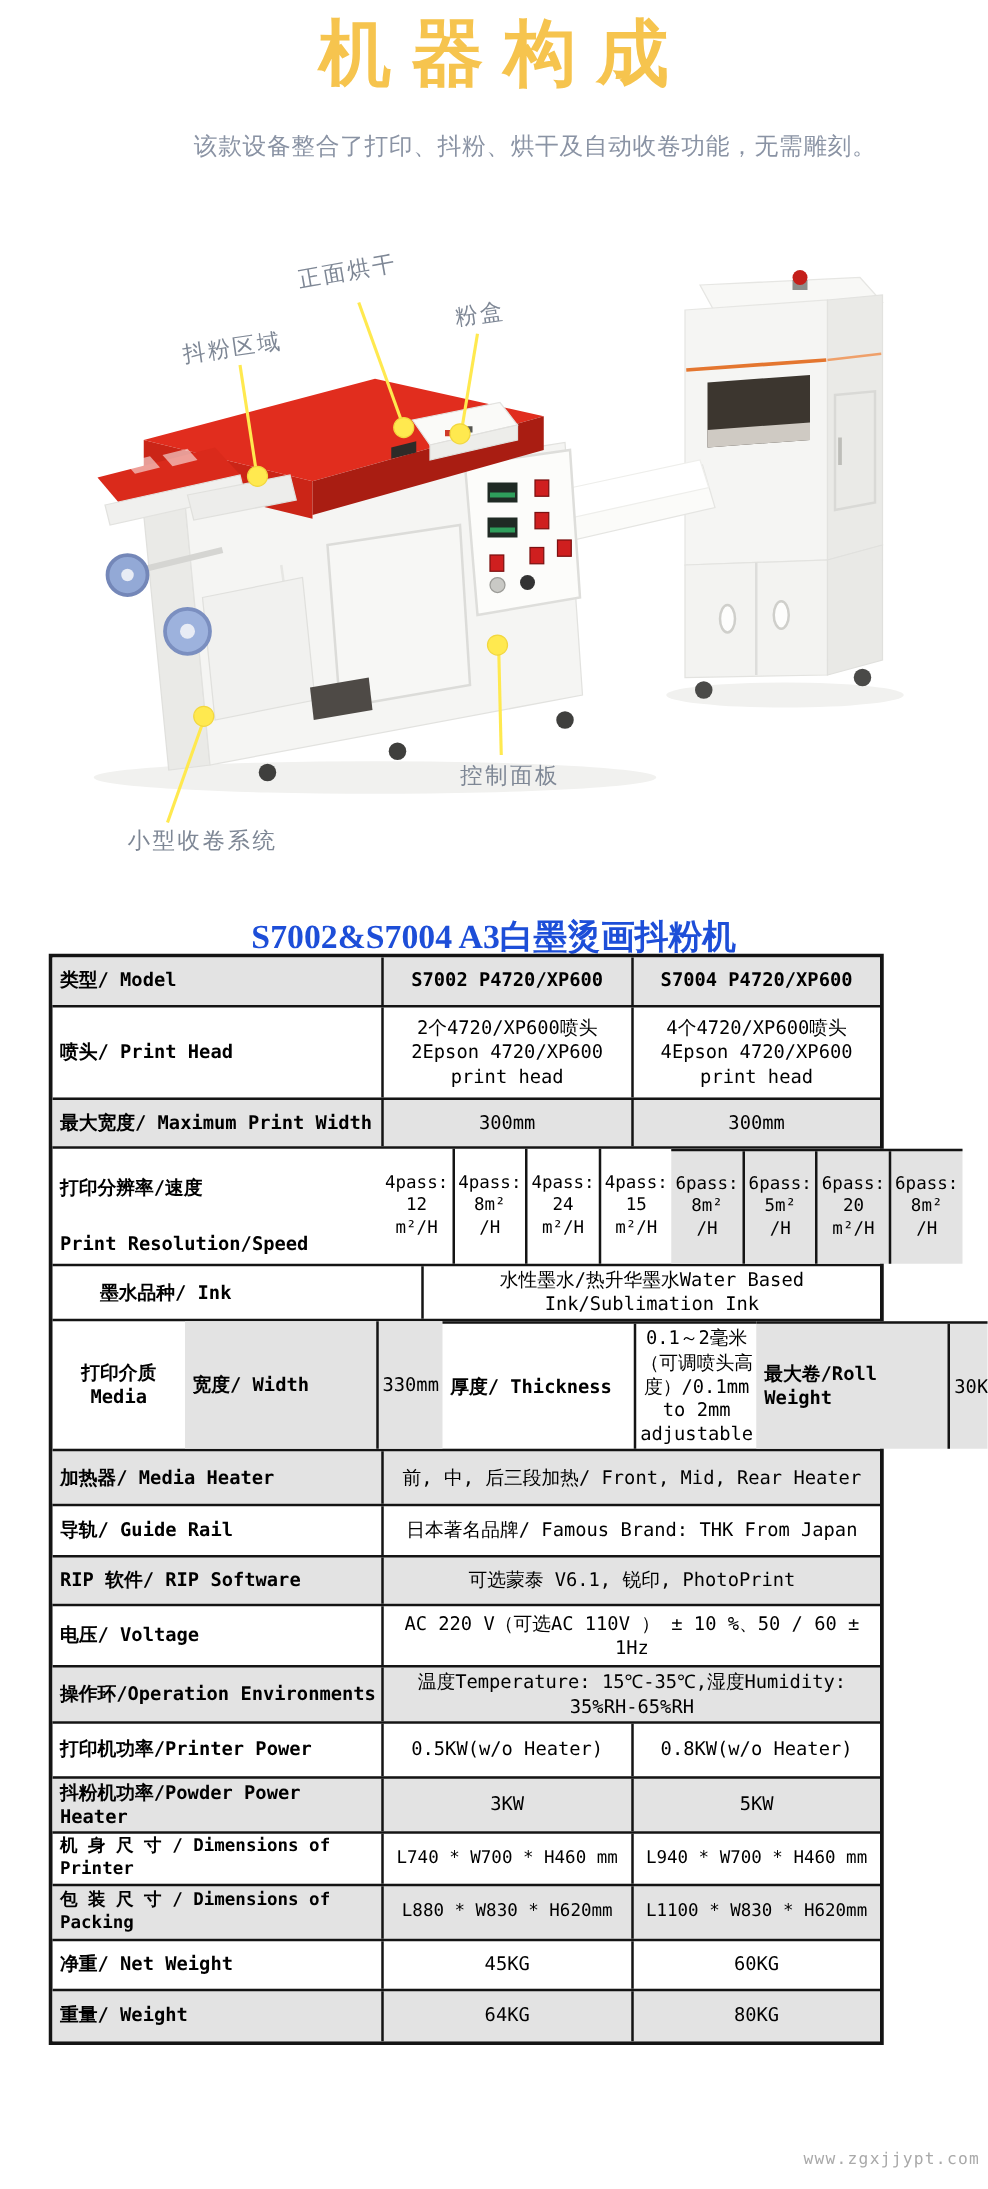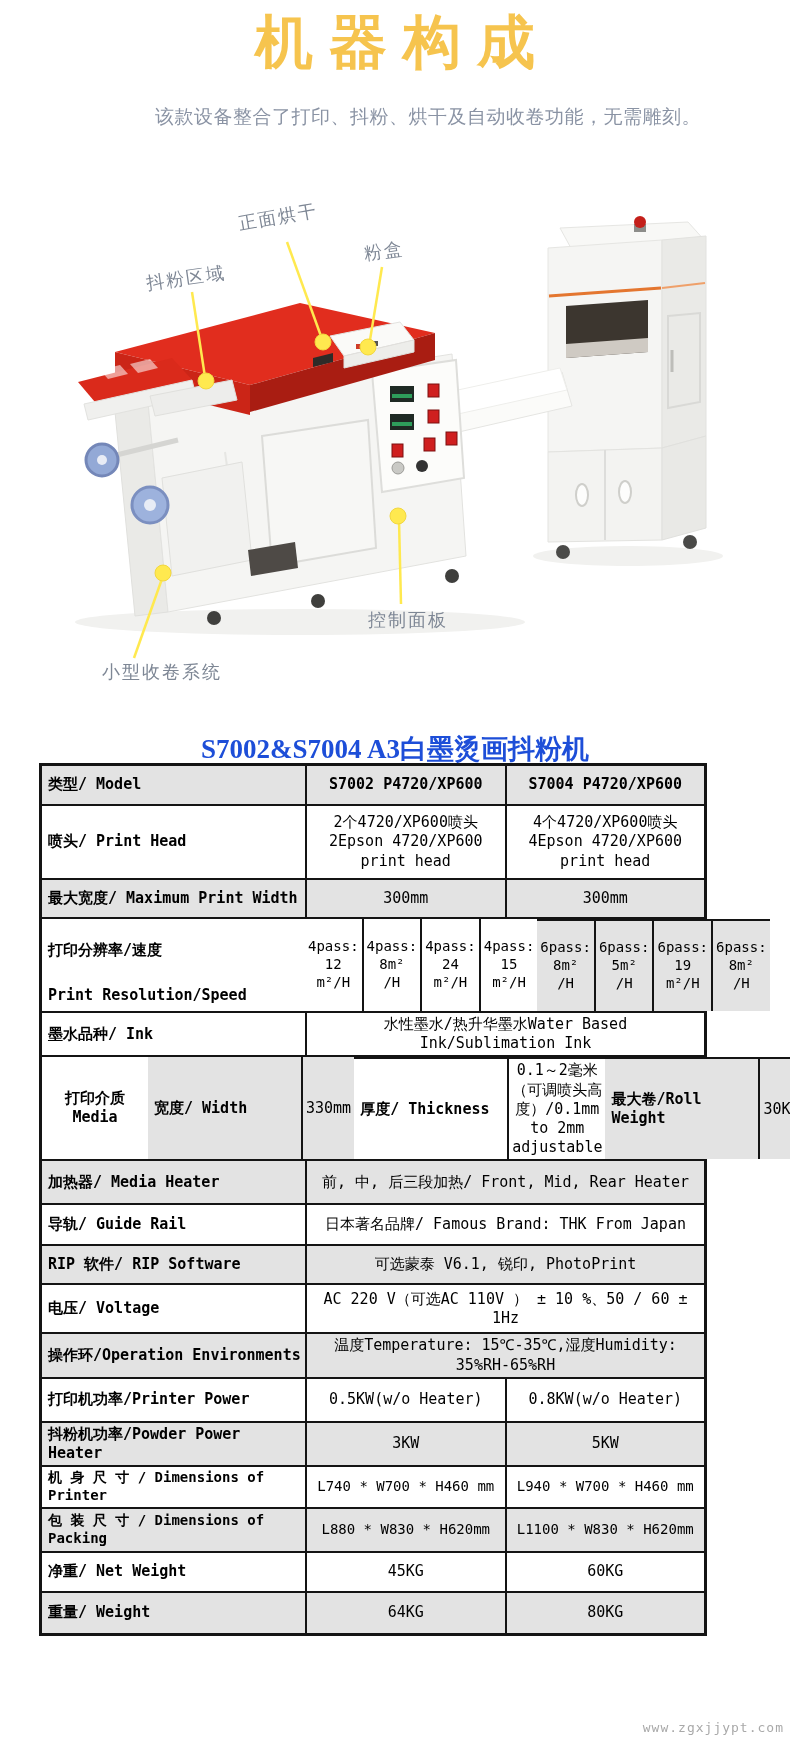--- a/index.html
+++ b/index.html
@@ -214,29 +214,29 @@
         <div class="cell qcell">4pass: 24
 m²/H</div>
         <div class="cell qcell">4pass: 15
 m²/H</div>
       </div>
       <div class="nrow gray" style="min-height:46px;">
         <div class="cell qcell">6pass: 8m²
 /H</div>
         <div class="cell qcell">6pass: 5m²
 /H</div>
-        <div class="cell qcell">6pass: 19
+        <div class="cell qcell">6pass: 20
 m²/H</div>
         <div class="cell qcell">6pass: 8m²
 /H</div>
       </div>
     </div>
   </div>
 
-  <div class="trow" style="min-height:42px;">
+  <div class="trow" style="min-height:42px;padding-left:32px;">
     <div class="cell lab w-label">墨水品种/ Ink</div>
     <div class="cell w-half">水性墨水/热升华墨水Water Based
 Ink/Sublimation Ink</div>
   </div>
 
   <div class="trow">
     <div class="cell grp">打印介质
 Media</div>
     <div class="nest">
       <div class="nrow gray" style="min-height:39px;">

